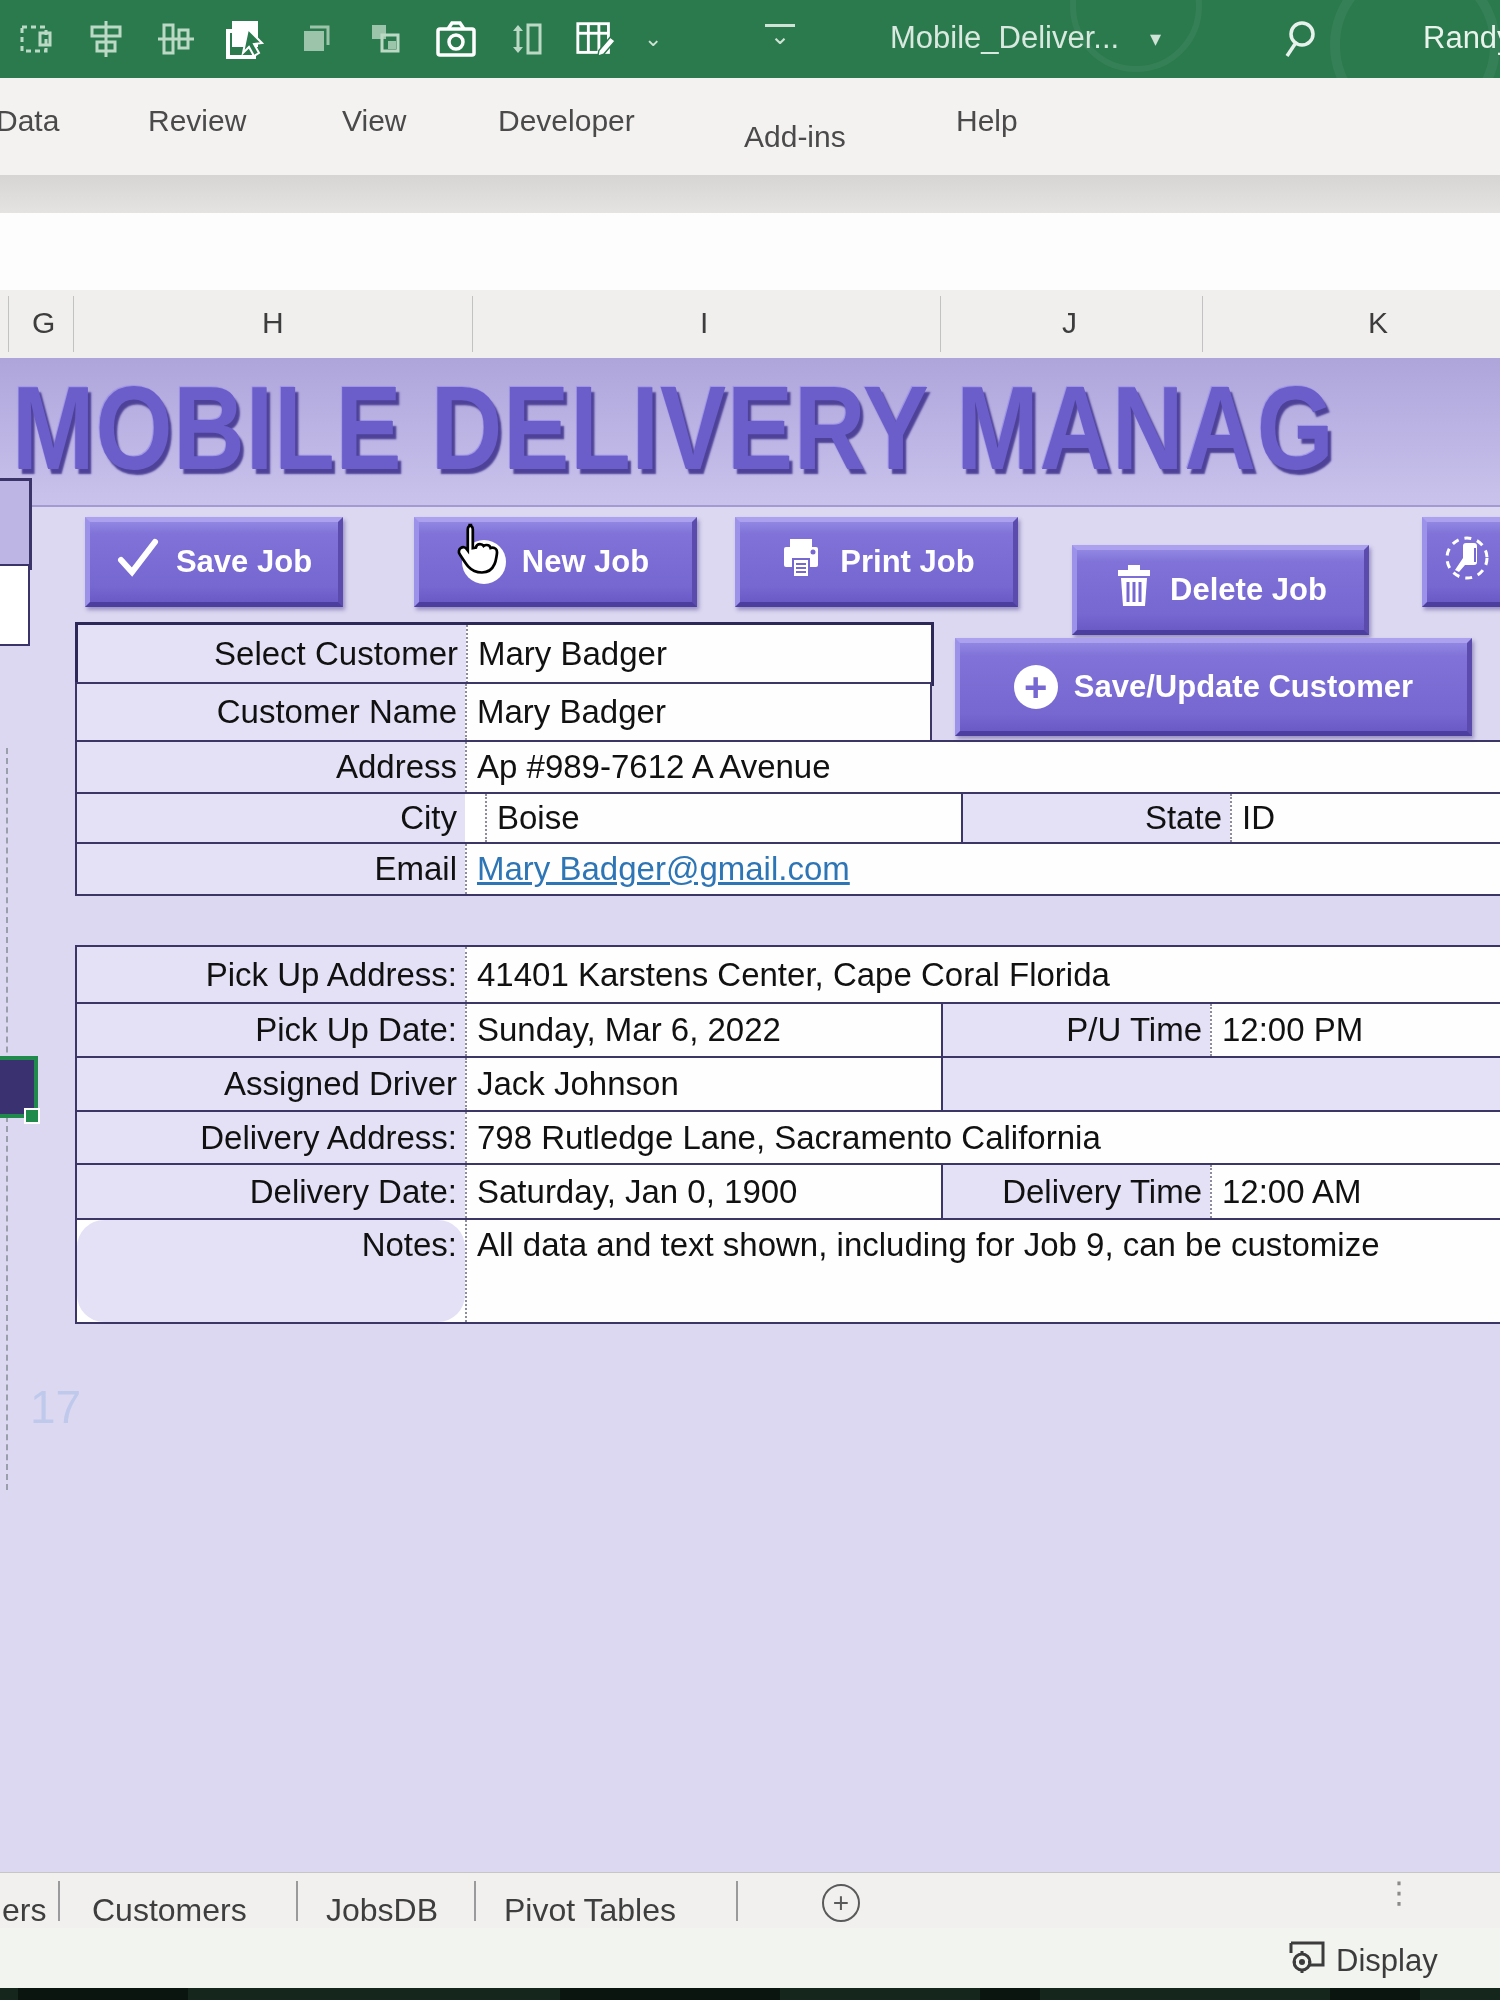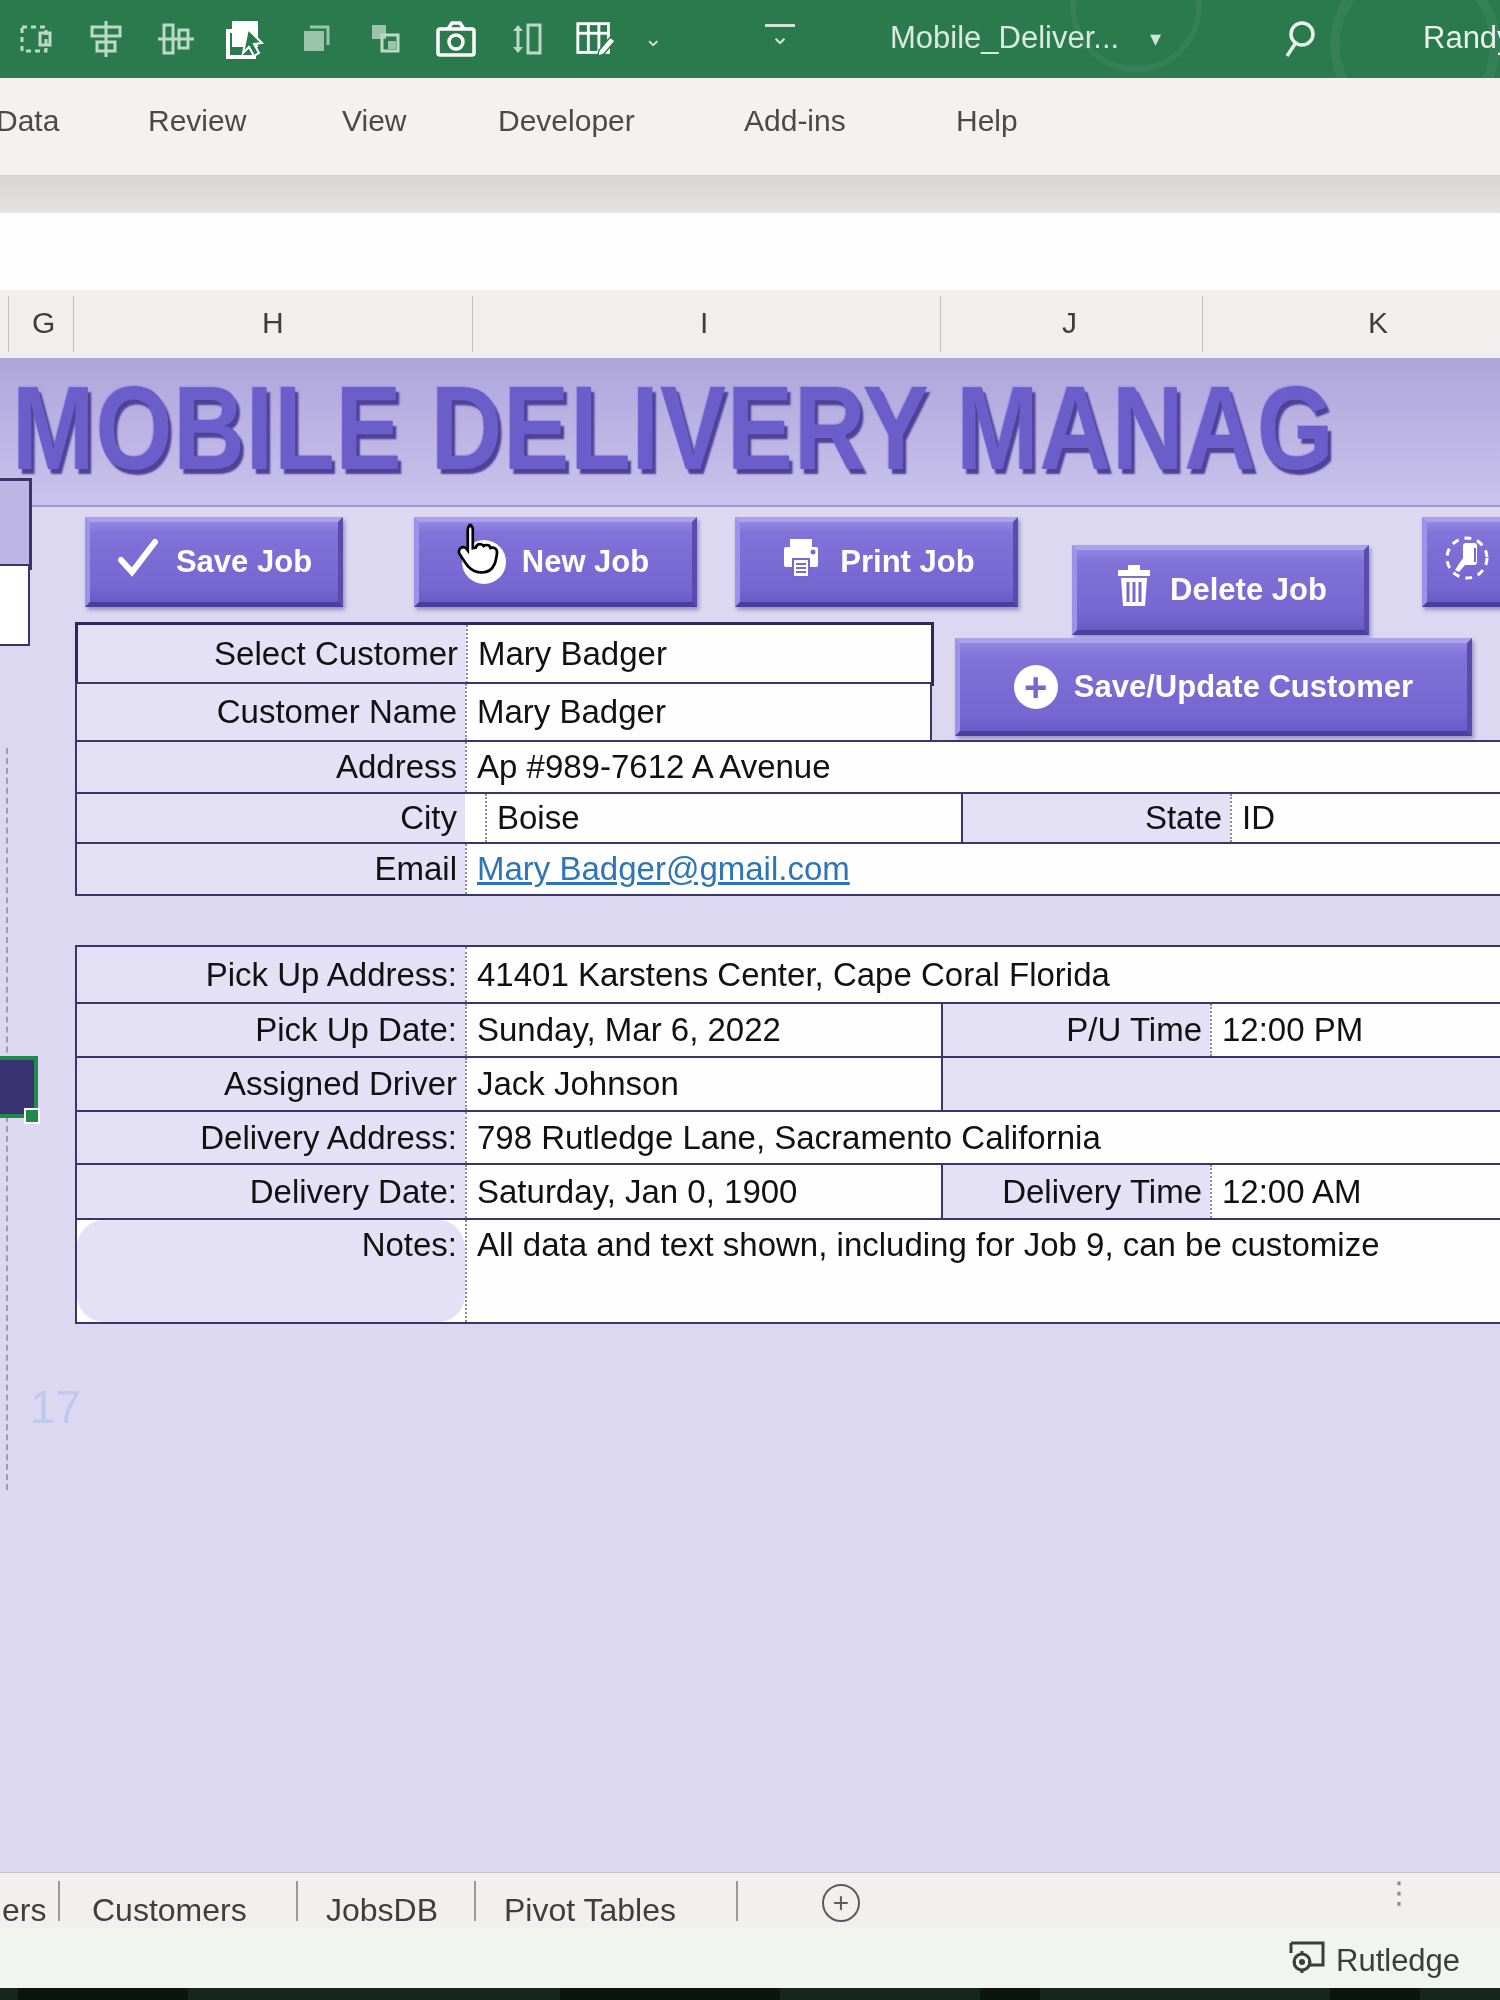--- a/index.html
+++ b/index.html
@@ -155,21 +155,21 @@
         </svg>
     </div>
     <div class="abs user-text">Randy</div>
   </div>
 
   <div class="abs ribbonrow">
     <span class="rtab" style="left:-4px;">Data</span>
     <span class="rtab" style="left:148px;">Review</span>
     <span class="rtab" style="left:342px;">View</span>
     <span class="rtab" style="left:498px;">Developer</span>
-    <span class="rtab" style="left:744px;">Add-ins</span>
+    <span class="rtab" style="left:744px;margin-top:16px;">Add-ins</span>
     <span class="rtab" style="left:956px;">Help</span>
   </div>
   <div class="abs ribbon-lower"></div>
   <div class="abs formula-band"></div>
 
   <div class="abs colheads">
     <span class="colletter" style="left:32px;">G</span>
     <span class="colletter" style="left:262px;">H</span>
     <span class="colletter" style="left:700px;">I</span>
     <span class="colletter" style="left:1062px;">J</span>
@@ -324,21 +324,21 @@
             <circle cx="14" cy="22" r="8" fill="none" stroke="#3c3c3c" stroke-width="3"></circle>
             <circle cx="14" cy="22" r="3" fill="#3c3c3c"></circle>
             <g stroke="#3c3c3c" stroke-width="3">
               <line x1="14" y1="11" x2="14" y2="14"></line>
               <line x1="14" y1="30" x2="14" y2="33"></line>
               <line x1="5" y1="22" x2="8" y2="22"></line>
               <line x1="20" y1="22" x2="23" y2="22"></line>
             </g>
           </svg>
       </span>
-      <span>Rutledge</span>
+      <span>Display</span>
     </div>
   </div>
 
   <div class="abs taskbar">
     <span class="taskseg" style="left:18px;width:170px;"></span>
     <span class="taskseg" style="left:560px;width:220px;"></span>
     <span class="taskseg" style="left:980px;width:60px;"></span>
     <span class="taskseg" style="left:1330px;width:90px;"></span>
   </div>
 

